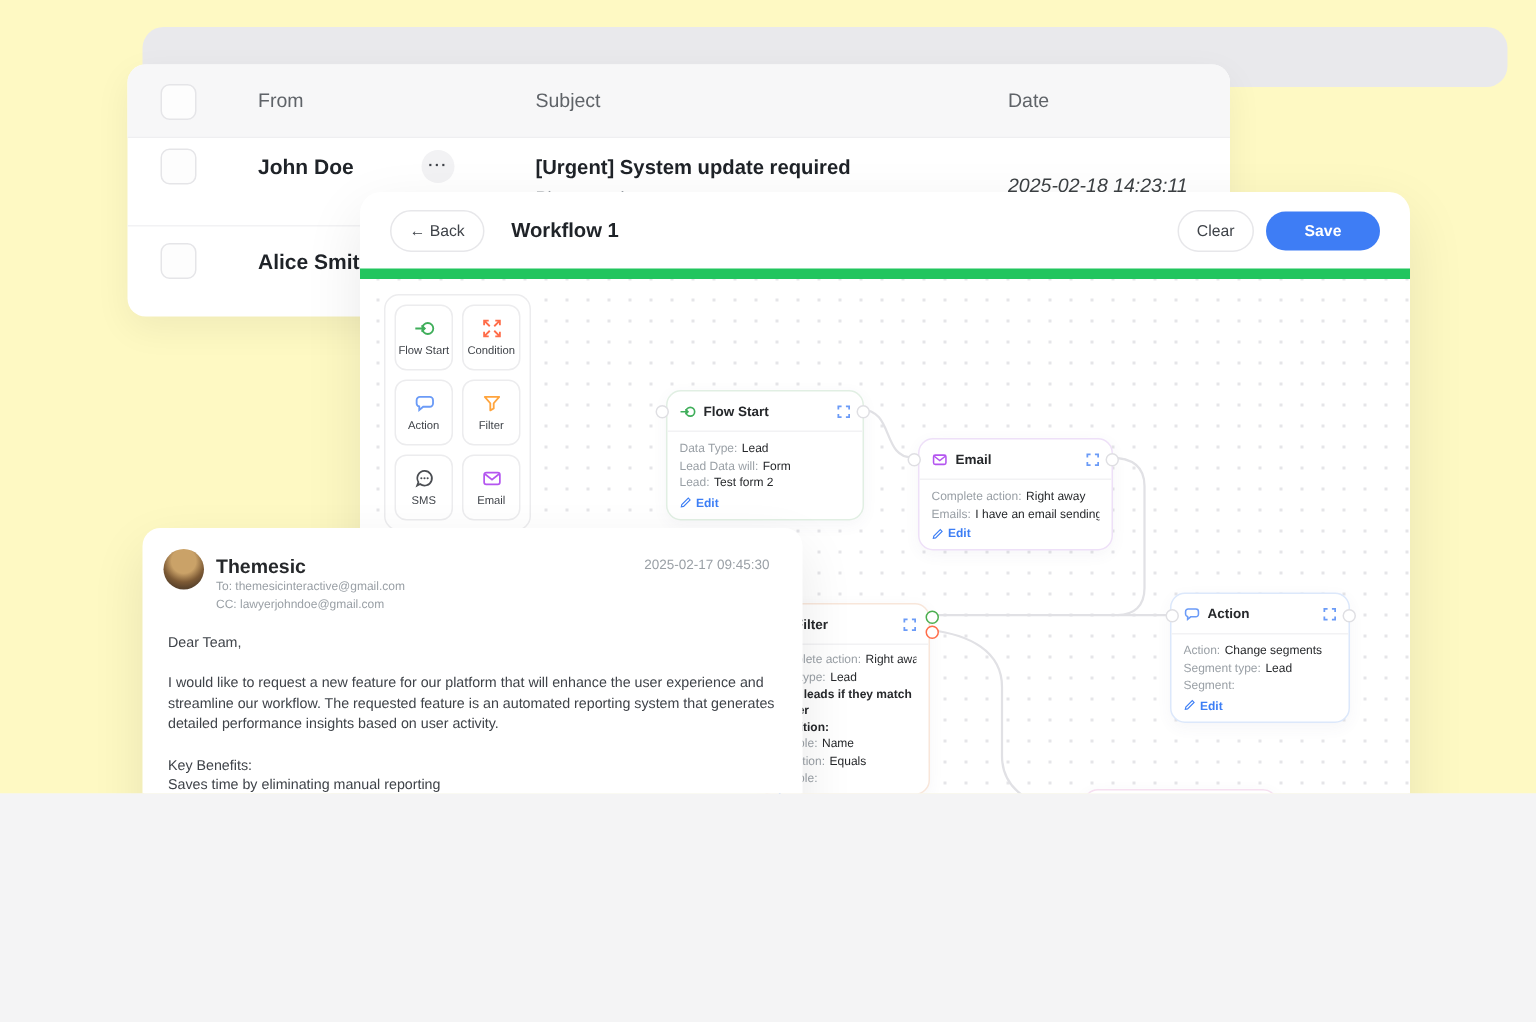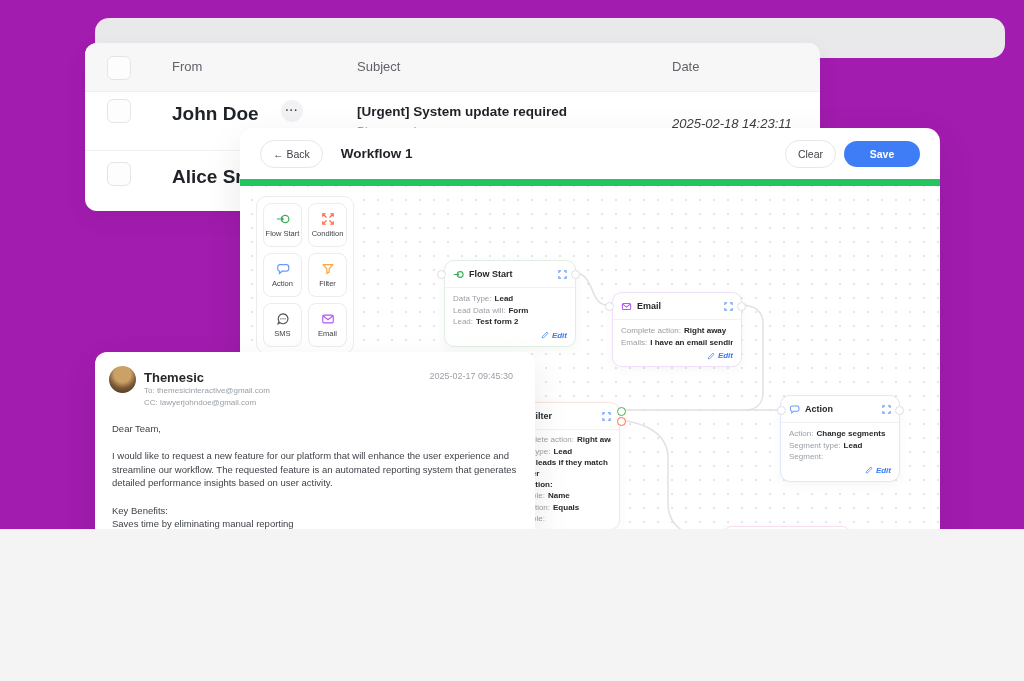--- a/index.html
+++ b/index.html
@@ -1,29 +1,29 @@
 <!DOCTYPE html>
 <html><head>
 <meta charset="utf-8">
 <style>
   html,body{margin:0;padding:0;background:#f4f4f5;}
-  .stage{position:relative;width:1024px;height:529px;background:#a21caf;overflow:hidden;
+  .stage{position:relative;width:1024px;height:529px;background:#fef9c3;overflow:hidden;
          font-family:"Liberation Sans",sans-serif;color:#1f2328;}
 
   
   .bg-strip{position:absolute;left:95px;top:18px;width:910px;height:40px;background:#e9e9ec;border-radius:14px;}
 
   
   .table-card{position:absolute;left:85px;top:43px;width:735px;height:168px;background:#fff;border-radius:12px;
               box-shadow:0 8px 24px rgba(0,0,0,.06);z-index:1;}
   .thead{position:absolute;left:0;top:0;width:735px;height:48px;background:#f7f7f8;border-radius:12px 12px 0 0;
          border-bottom:1px solid #efeff1;}
   .th{position:absolute;top:16px;font-size:13px;color:#5f6368;}
   .checkbox{position:absolute;width:22px;height:22px;border:1.5px solid #e5e5e8;border-radius:6px;background:#fdfdfd;}
-  .cell-name{position:absolute;font-size:19px;font-weight:700;color:#1f2328;}
+  .cell-name{position:absolute;font-size:14px;font-weight:700;color:#1f2328;}
   .menu-btn{position:absolute;width:22px;height:22px;border-radius:50%;background:#f2f2f4;color:#3f4349;
             font-size:10px;font-weight:700;text-align:center;line-height:22px;letter-spacing:1px;}
   .cell-subject{position:absolute;font-size:13.5px;font-weight:700;color:#1f2328;}
   .cell-preview{position:absolute;font-size:12px;color:#9aa0a6;}
   .cell-date{position:absolute;font-size:13px;color:#3c4043;}
   .row-divider{position:absolute;left:0;width:735px;height:1px;background:#f2f2f4;}
 
   
   .wf-panel{position:absolute;left:240px;top:128px;width:700px;height:440px;background:#fff;border-radius:14px;
             box-shadow:0 14px 40px rgba(0,0,0,.09);z-index:2;}
@@ -45,23 +45,23 @@
   .tile{height:42px;border:1px solid #ececee;border-radius:8px;background:#fff;display:flex;flex-direction:column;
         align-items:center;justify-content:center;gap:3px;font-size:7.5px;color:#3f4349;}
 
   
   .node{position:absolute;background:#fff;border:1px solid #e7e7ea;border-radius:10px;
         box-shadow:0 3px 10px rgba(70,70,110,.05);font-size:8px;}
   .node-header{display:flex;align-items:center;gap:5px;height:26px;padding:0 8px;border-bottom:1px solid #f2f2f4;}
   .node-title{font-size:9px;font-weight:700;color:#26282b;flex:1;}
   .node-body{padding:5px 8px 6px;}
   .nrow{color:#9aa0a6;line-height:11.5px;white-space:nowrap;overflow:hidden;}
-  .nrow b{color:#26282b;font-weight:700;margin-left:3px;}
+  .nrow b{color:#26282b;font-weight:400;margin-left:3px;}
   .nnote{color:#26282b;font-weight:600;line-height:11px;}
-  .node-edit{display:flex;justify-content:flex-end;align-items:center;gap:3px;color:#3c7ef5;font-weight:600;margin-top:3px;font-style:italic;}
+  .node-edit{display:flex;justify-content:flex-start;align-items:center;gap:3px;color:#3c7ef5;font-weight:600;margin-top:3px;}
   .port{position:absolute;width:7px;height:7px;border-radius:50%;background:#fff;border:1.5px solid #dfdfe3;z-index:5;}
   .port.green{border-color:#4caf50;}
   .port.red{border-color:#ff6d4a;}
 
   
   .mail-card{position:absolute;left:95px;top:352px;width:440px;height:276px;background:#fff;border-radius:12px;
              box-shadow:0 14px 36px rgba(0,0,0,.09);z-index:3;}
   .avatar{position:absolute;left:14px;top:14px;width:27px;height:27px;border-radius:50%;
           background:radial-gradient(circle at 50% 30%,#caa268 0 35%,#7d5a35 60%,#2e2620 100%);}
   .sender{position:absolute;left:49px;top:18px;font-size:13px;font-weight:700;color:#26282b;}

